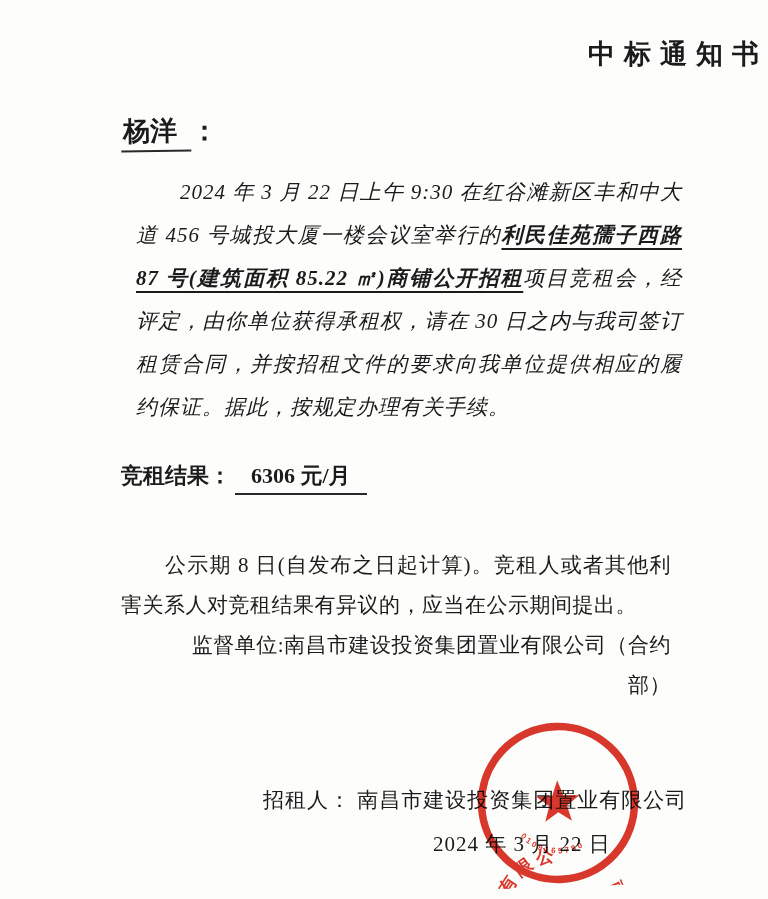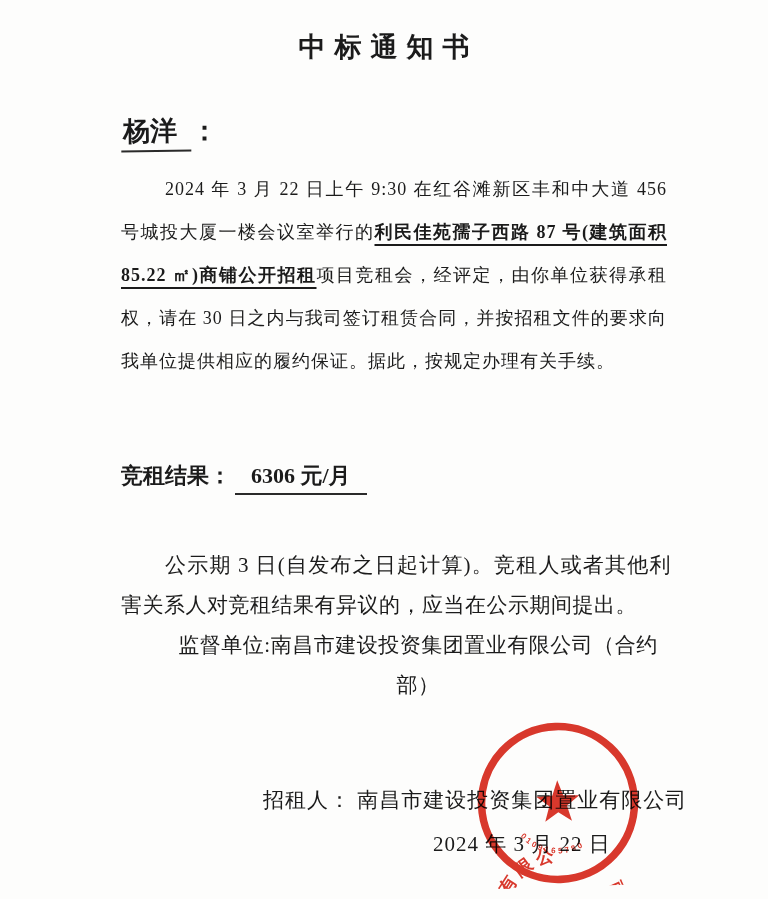--- a/index.html
+++ b/index.html
@@ -5,41 +5,42 @@
   html,body{margin:0;padding:0;}
   .page{
     position:relative;
     width:768px;height:899px;
     background:#fdfdfc;
     font-family:"Liberation Serif","DejaVu Serif",serif;
     color:#1b1b1b;
     overflow:hidden;
   }
   .doc-title{
-    position:absolute;top:29px;left:0;width:768px;
-    text-align:center;
+    position:absolute;top:36px;left:0;width:768px;
+    text-align:right;
     font-size:27px;font-weight:bold;
     letter-spacing:9px;padding-left:9px;box-sizing:border-box;
   }
   .recipient{
     position:absolute;top:113px;left:121px;
     font-size:27px;font-weight:bold;
   }
   .recipient .name{
     border-bottom:2px solid #2a2a2a;
     padding:0 14px 1px 2px;
     display:inline-block;
     transform:rotate(-1deg);
   }
   .body-par{
-    position:absolute;top:150px;left:121px;width:546px;
-    font-size:18px;line-height:43px;
+    position:absolute;top:150px;left:136px;width:546px;
+    font-size:21px;line-height:43px;
     letter-spacing:1px;
     text-align:justify;
     text-indent:44px;
+    font-style:italic;
   }
   .seg-em{
     font-weight:bold;
     text-decoration:underline;
     text-underline-offset:6px;
     text-decoration-thickness:1.5px;
   }
   .result-line{
     position:absolute;top:461px;left:121px;
     font-size:22px;font-weight:bold;
@@ -55,21 +56,21 @@
     font-size:21px;line-height:40px;
   }
   .notice-block .publicity{
     margin:0;
     text-align:justify;
     text-indent:44px;
     letter-spacing:0.5px;
   }
   .notice-block .sub-line{
     padding-left:44px;
-    text-align:center;
+    text-align:right;
     letter-spacing:0.5px;
   }
   .lessor-line{
     position:absolute;top:786px;left:263px;
     font-size:21px;letter-spacing:1px;
   }
   .date-line{
     position:absolute;top:830px;left:433px;
     font-size:21px;letter-spacing:1px;
   }
@@ -94,21 +95,21 @@
     <span class="name">杨洋</span><span>：</span>
   </div>
 
   <p class="body-par"><span>2024 年 3 月 22 日上午 9:30 在红谷滩新区丰和中大道 456 号城投大厦一楼会议室举行的</span><span class="seg-em">利民佳苑孺子西路 87 号(建筑面积 85.22 ㎡)商铺公开招租</span><span>项目竞租会，经评定，由你单位获得承租权，请在 30 日之内与我司签订租赁合同，并按招租文件的要求向我单位提供相应的履约保证。据此，按规定办理有关手续。</span></p>
 
   <div class="result-line">
     <span>竞租结果：</span><span class="value">6306 元/月</span>
   </div>
 
   <div class="notice-block">
-    <p class="publicity">公示期 3 日(自发布之日起计算)。竞租人或者其他利害关系人对竞租结果有异议的，应当在公示期间提出。</p>
+    <p class="publicity">公示期 8 日(自发布之日起计算)。竞租人或者其他利害关系人对竞租结果有异议的，应当在公示期间提出。</p>
     <div class="sub-line">监督单位:南昌市建设投资集团置业有限公司（合约部）</div>
   </div>
 
   <div class="lessor-line">招租人： 南昌市建设投资集团置业有限公司</div>
 
   <div class="date-line">2024 年 3 月 22 日</div>
 
   <div class="seal">
     <svg viewBox="0 0 200 200" xmlns="http://www.w3.org/2000/svg">
       <defs>

